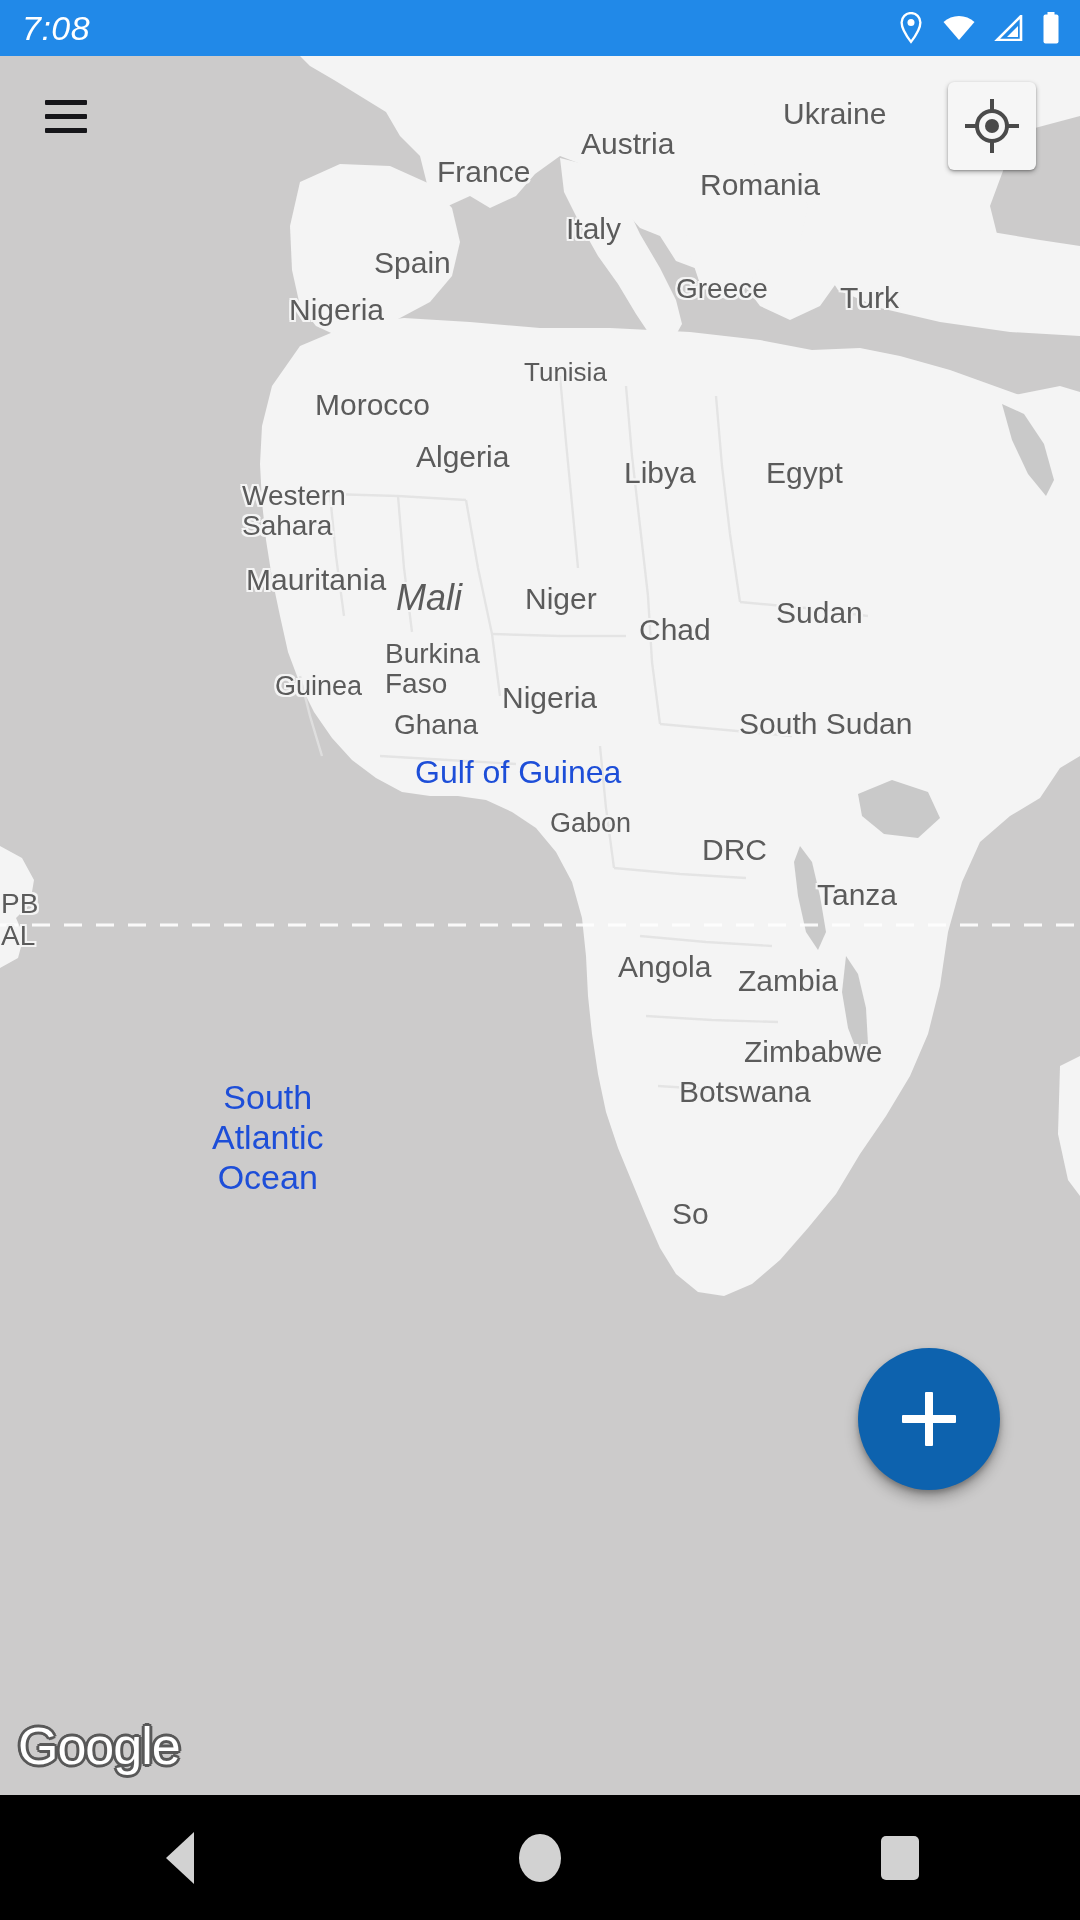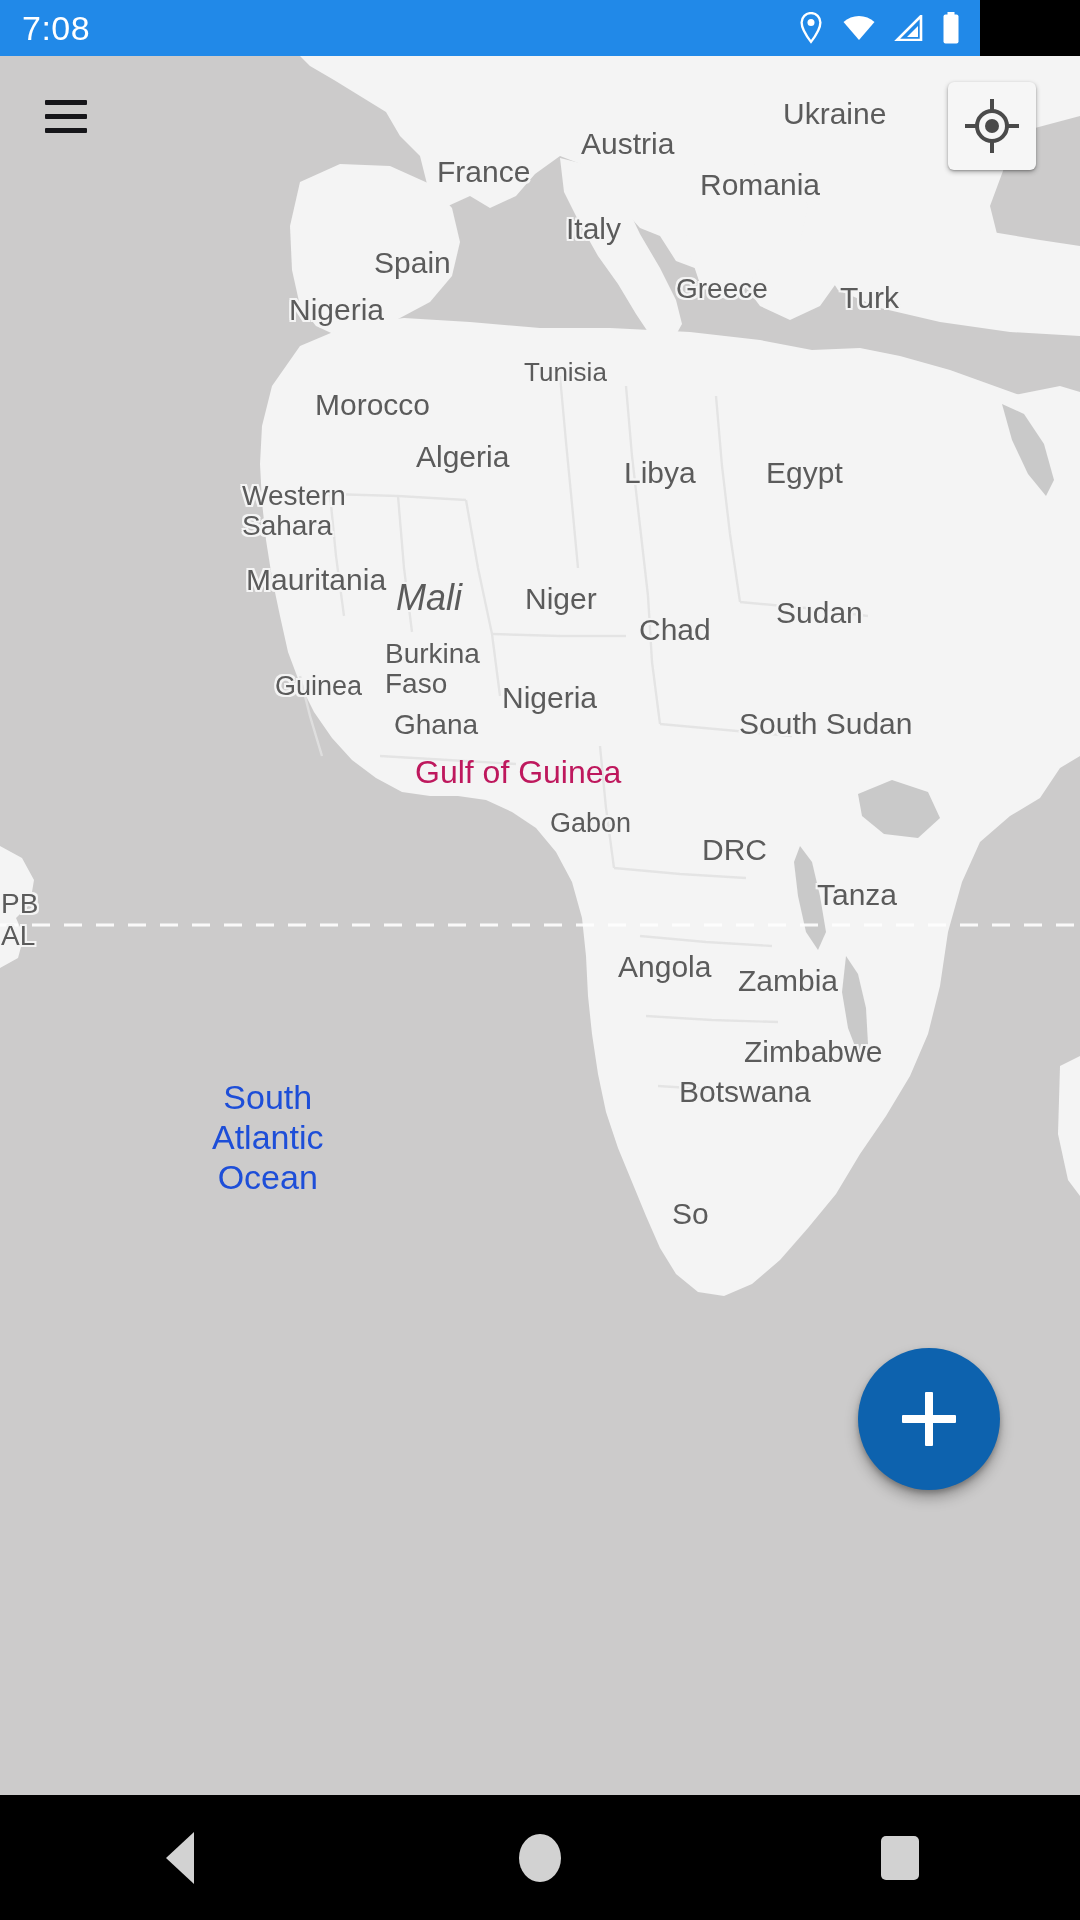--- a/index.html
+++ b/index.html
@@ -11,24 +11,25 @@
   }
   #screen {
     position:relative;
     width:1080px; height:1920px;
     overflow:hidden;
   }
 
   
   #status-bar {
     position:absolute; left:0; top:0;
-    width:980px; height:56px;
+    width:1080px; height:56px;
     background:#2189E8;
     display:flex; align-items:center;
     z-index:50;
+    font-style:italic;
   }
   #status-time {
     color:#ffffff;
     font-size:34px;
     letter-spacing:0.5px;
     margin-left:22px;
     font-weight:400;
   }
   #status-icons {
     margin-left:auto; margin-right:20px;
@@ -52,21 +53,21 @@
     white-space:nowrap;
     font-weight:400;
     line-height:1.0;
     text-shadow:
       -2px 0 #F4F4F4, 2px 0 #F4F4F4, 0 -2px #F4F4F4, 0 2px #F4F4F4,
       -2px -2px #F4F4F4, 2px -2px #F4F4F4, -2px 2px #F4F4F4, 2px 2px #F4F4F4;
     pointer-events:none;
   }
   .map-label.two-line { line-height:1.08; white-space:pre-line; }
   .map-label.water {
-    color:#be185d;
+    color:#1d4ed8;
     text-shadow:none;
   }
   .map-label.water-big { font-size:32px; }
   .map-label.ocean {
     color:#1d4ed8;
     font-size:34px;
     line-height:1.17;
     white-space:pre-line;
     text-align:center;
     text-shadow:none;
@@ -306,20 +307,21 @@
       <line x1="3" y1="30" x2="16" y2="30" stroke="#4A4A4A" stroke-width="4"></line>
       <line x1="44" y1="30" x2="57" y2="30" stroke="#4A4A4A" stroke-width="4"></line>
     </svg>
   </div>
 
   <div id="fab" aria-label="Add">
     <span class="plus-h"></span>
     <span class="plus-v"></span>
   </div>
 
+  <div id="google-logo">Google</div>
 
   <div id="nav-bar">
     <div class="navbtn" id="nav-back">
       <span class="tri"></span>
     </div>
     <div class="navbtn" id="nav-home">
       <span class="circ"></span>
     </div>
     <div class="navbtn" id="nav-recents">
       <span class="sq"></span>

